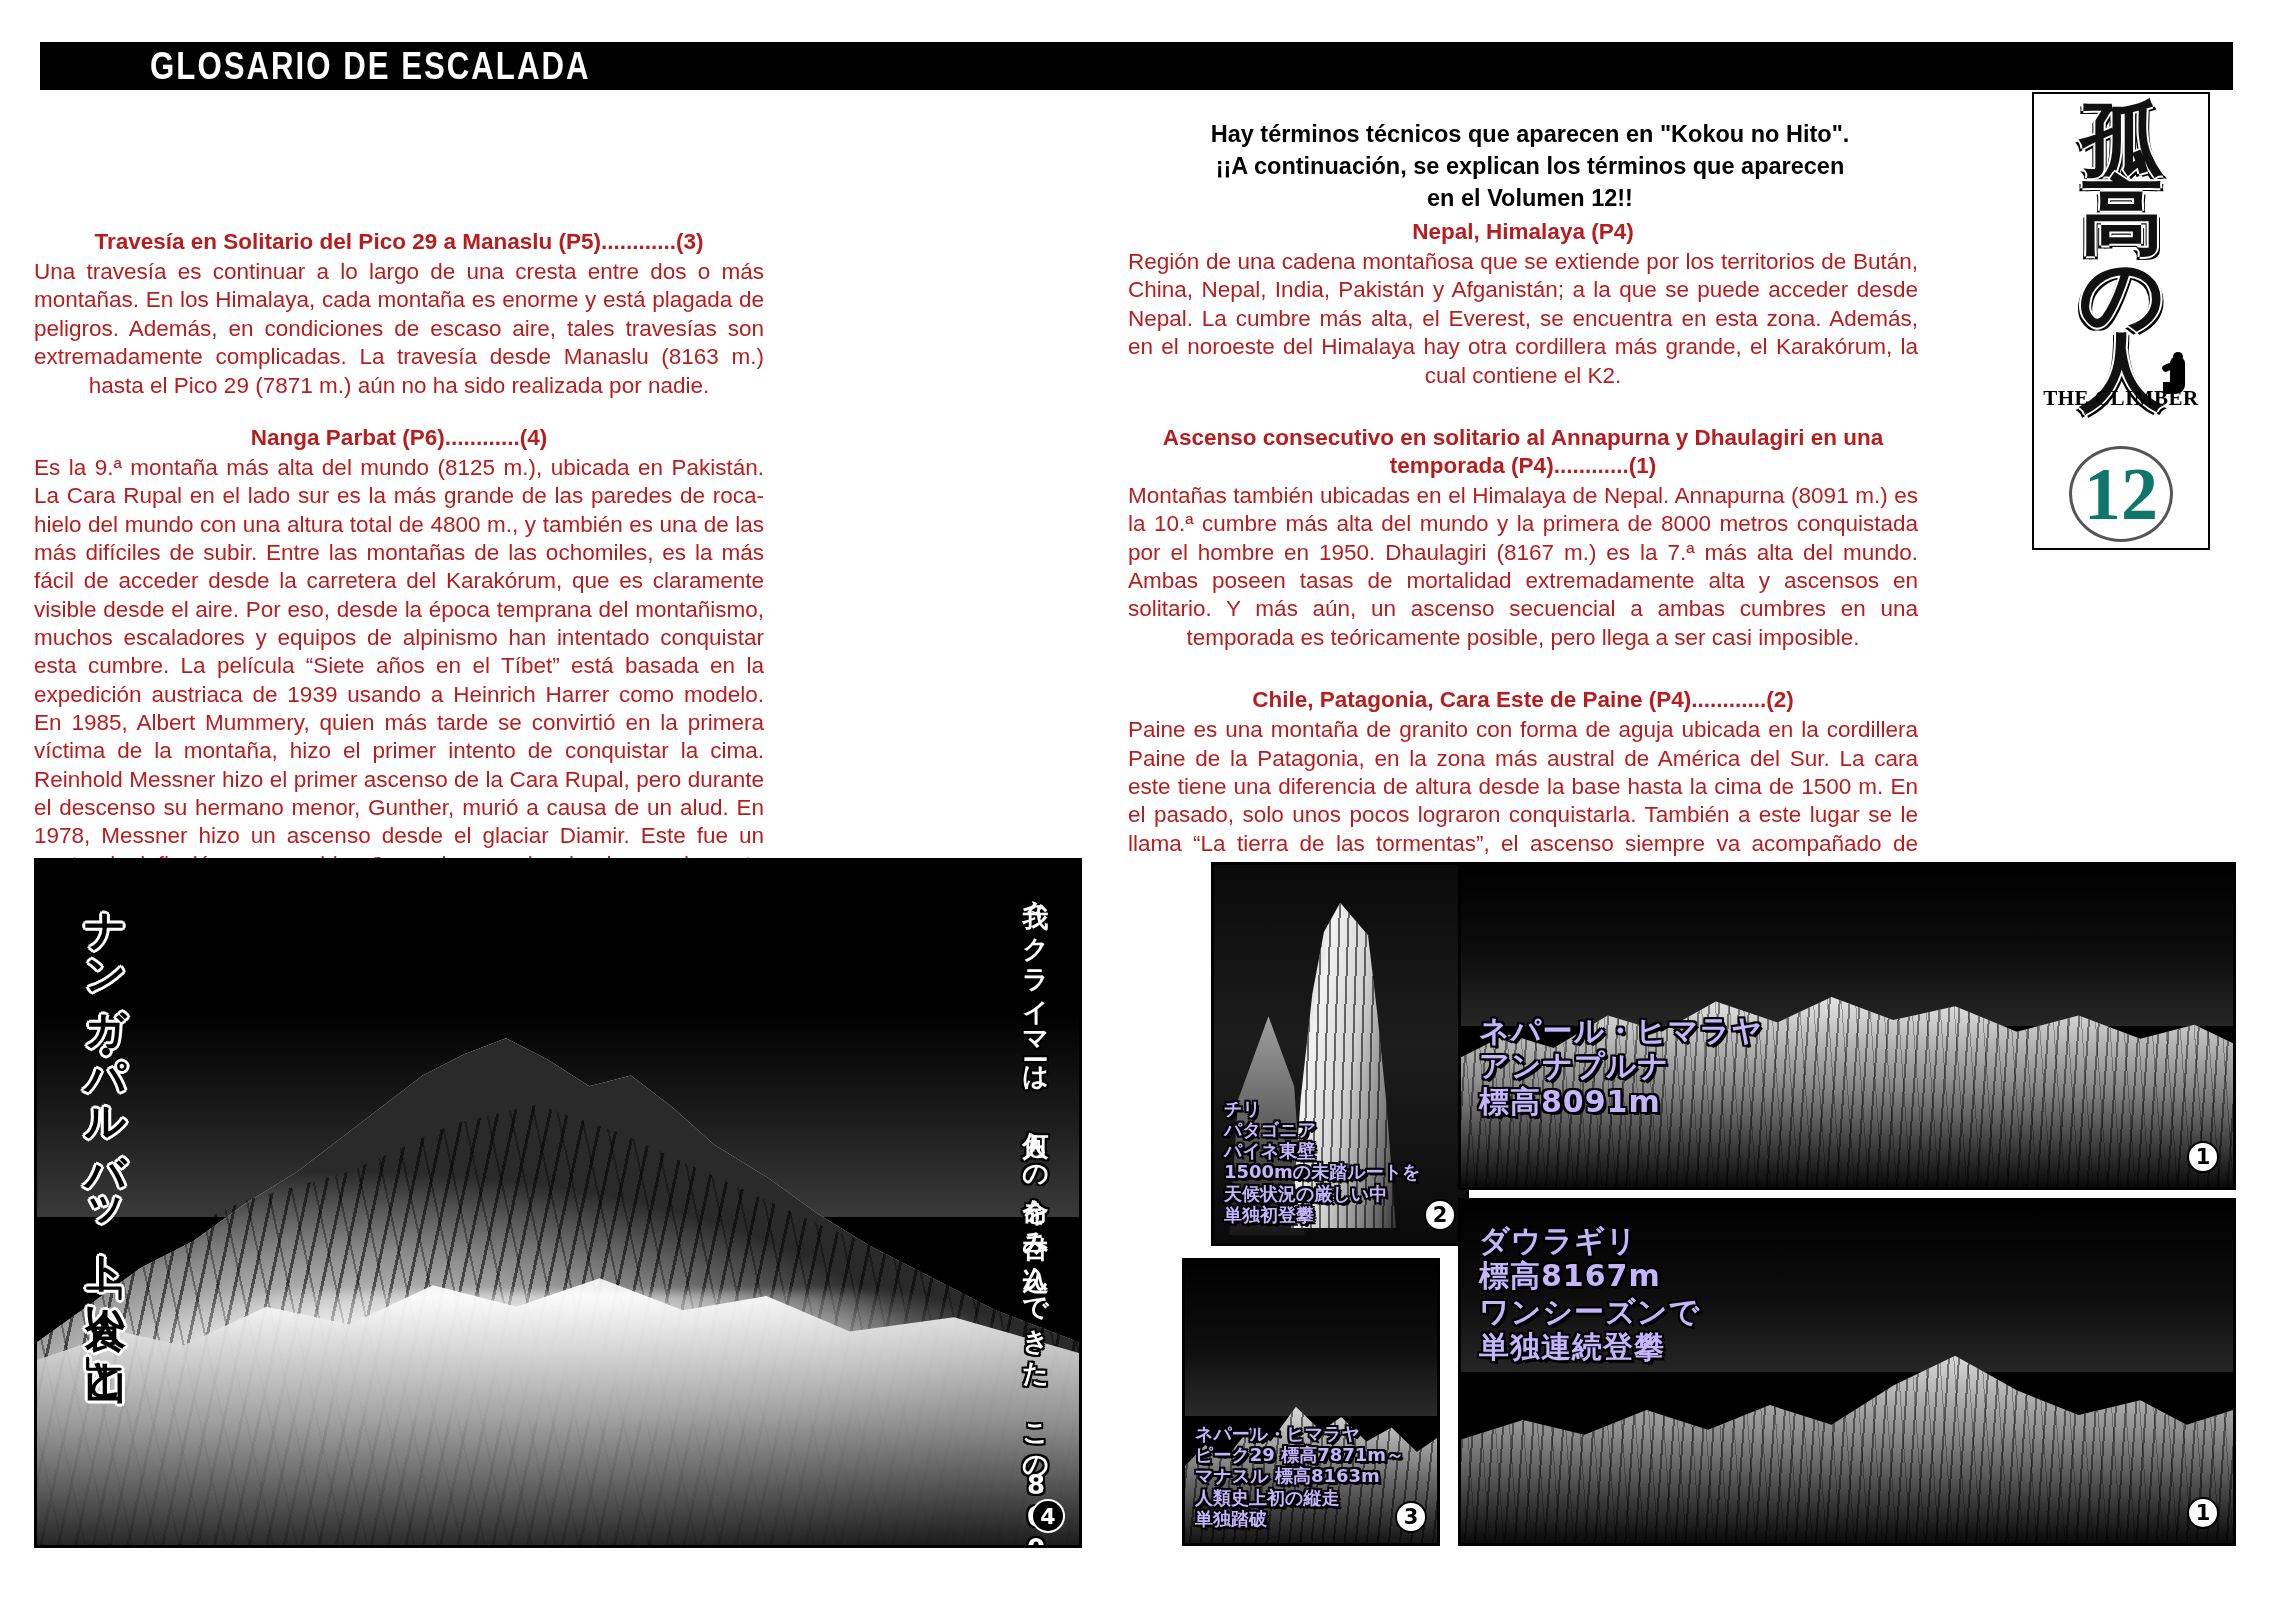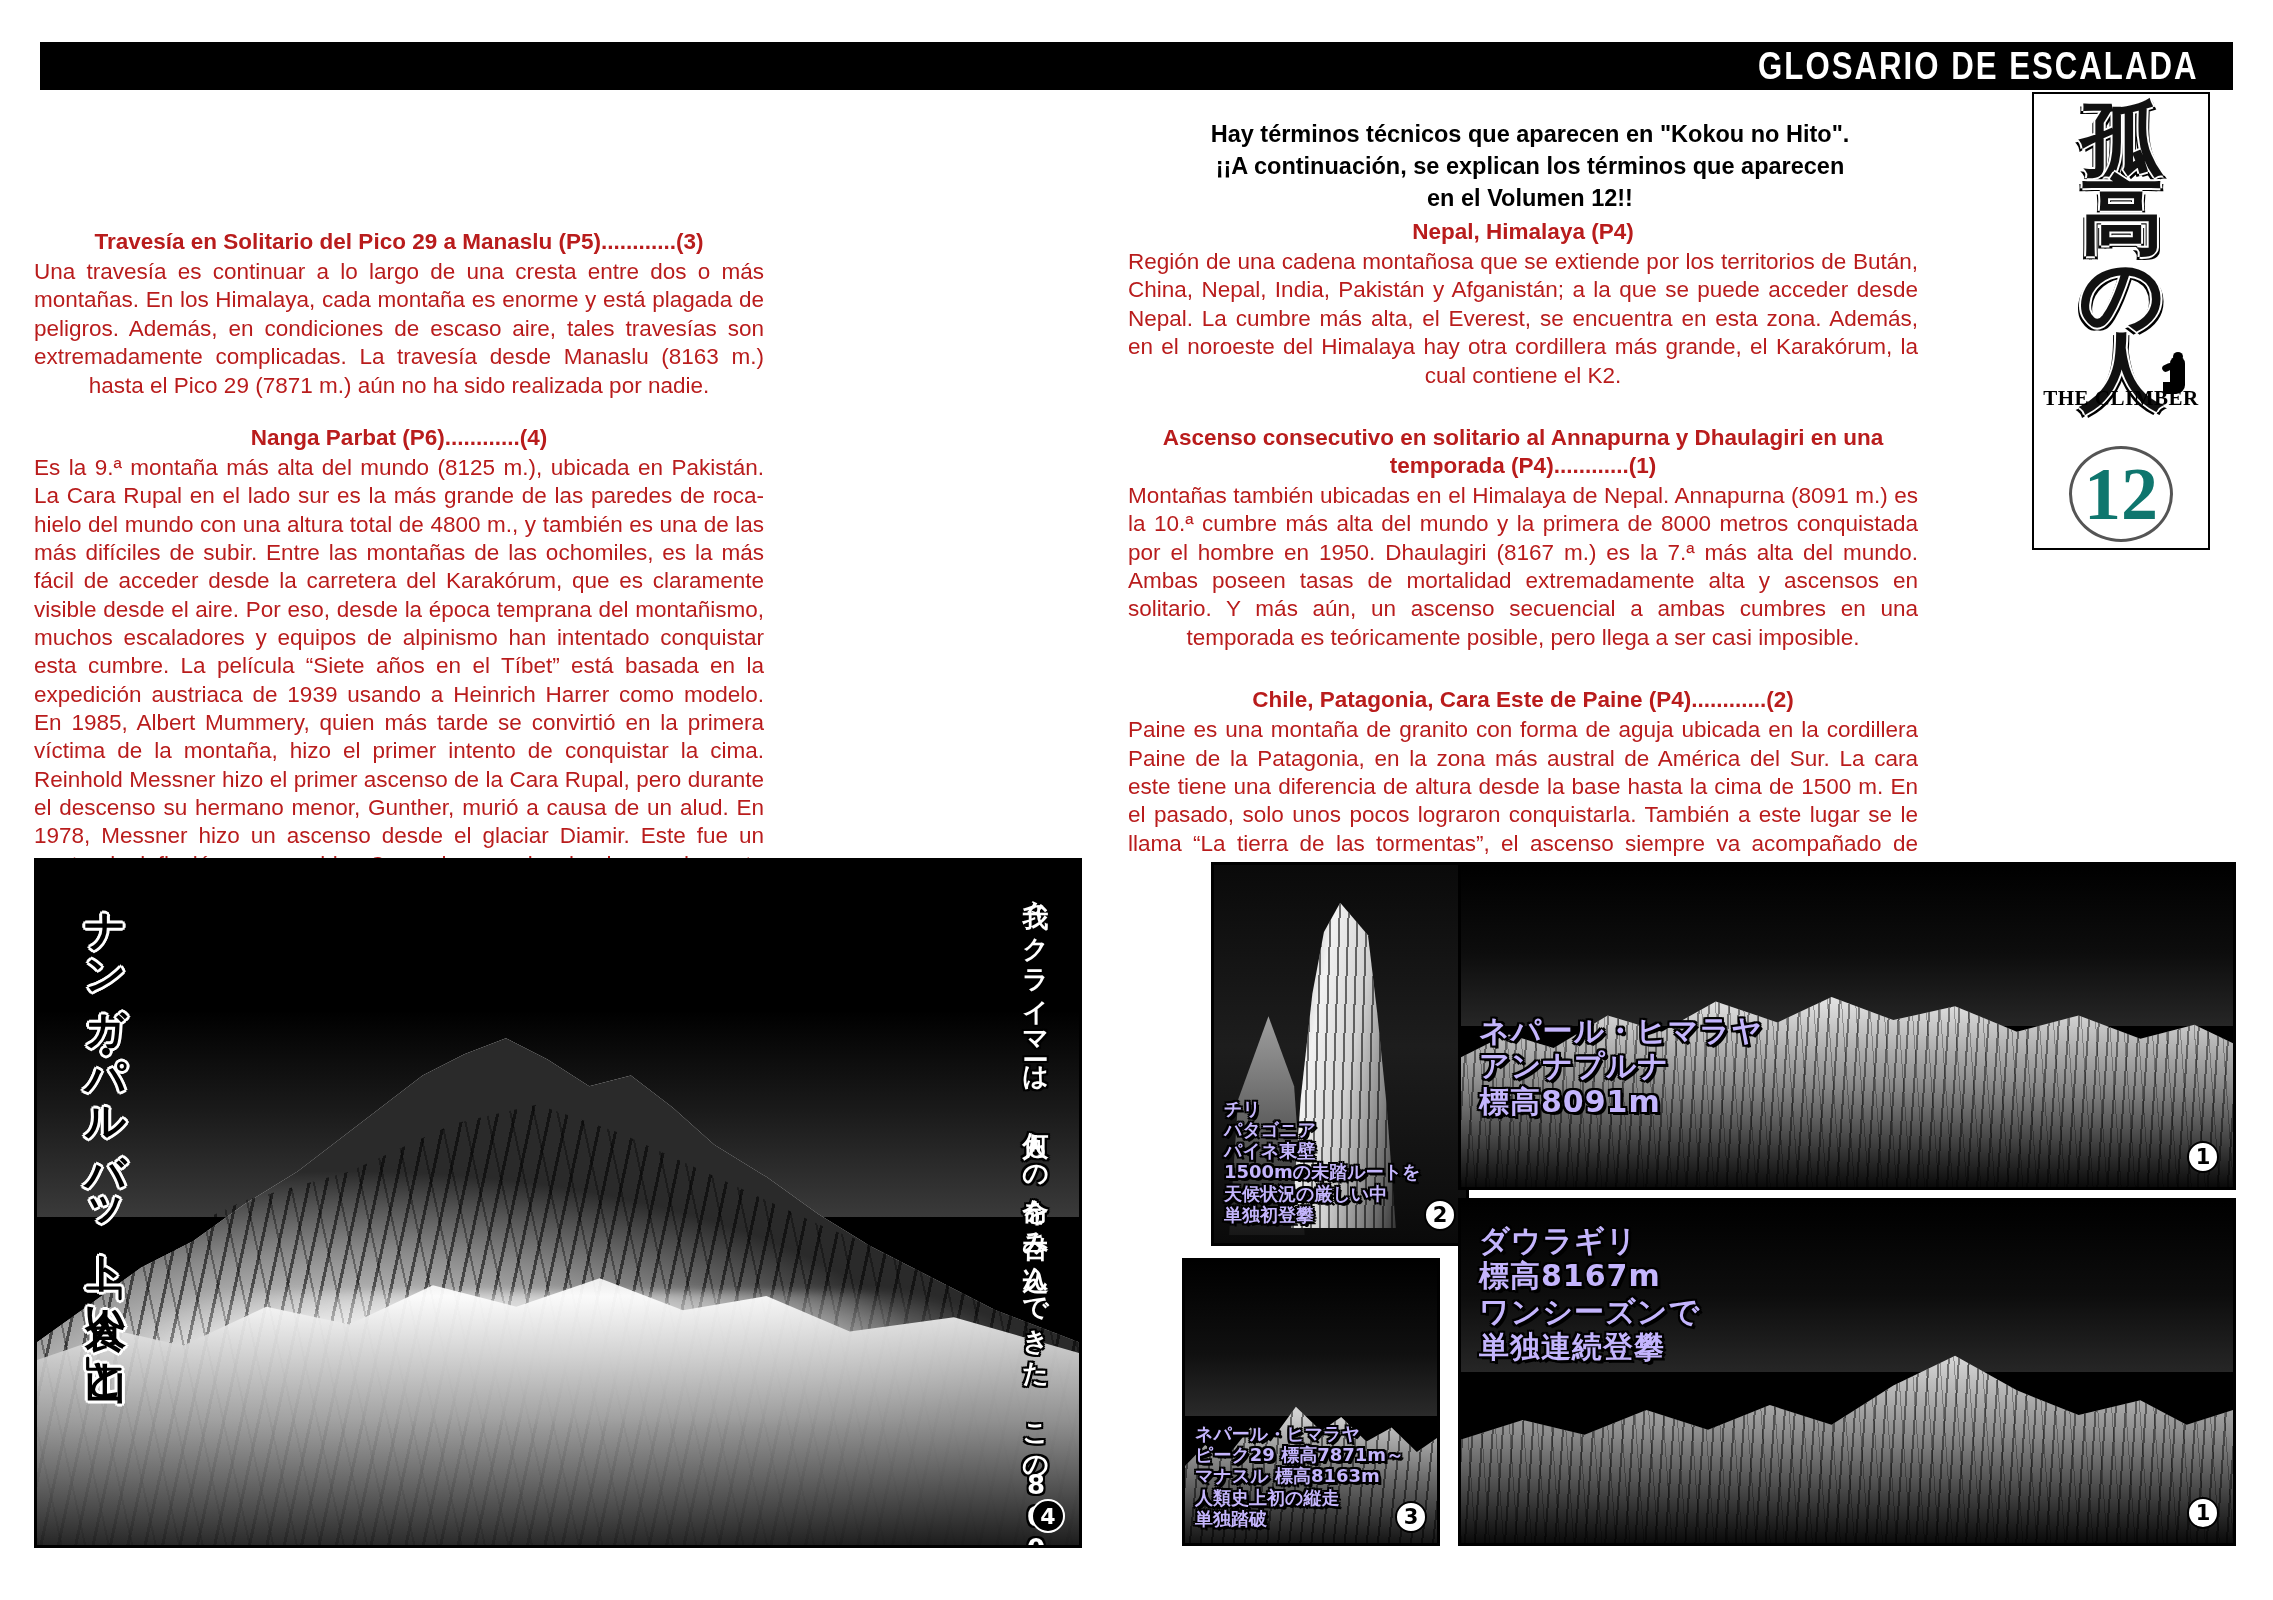--- a/index.html
+++ b/index.html
@@ -16,21 +16,21 @@
   
   .header-bar {
     position: absolute;
     left: 40px;
     top: 42px;
     width: 2193px;
     height: 48px;
     background: #000000;
     display: flex;
     align-items: center;
-    justify-content: flex-end;
+    justify-content: flex-start;
     padding-right: 34px;
   }
   .header-title {
     color: #ffffff;
     font-family: "Liberation Sans Narrow", "Liberation Sans", sans-serif;
     font-weight: bold;
     font-size: 39px;
     letter-spacing: 2.5px;
     transform: scaleX(0.80);
     transform-origin: right center;

